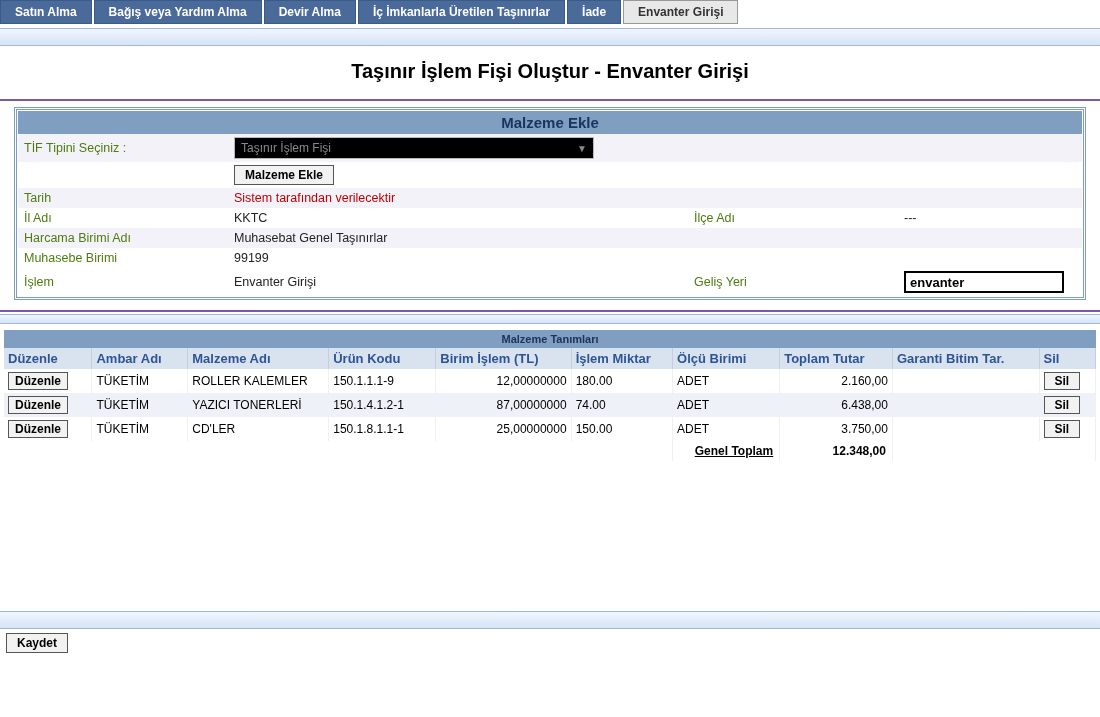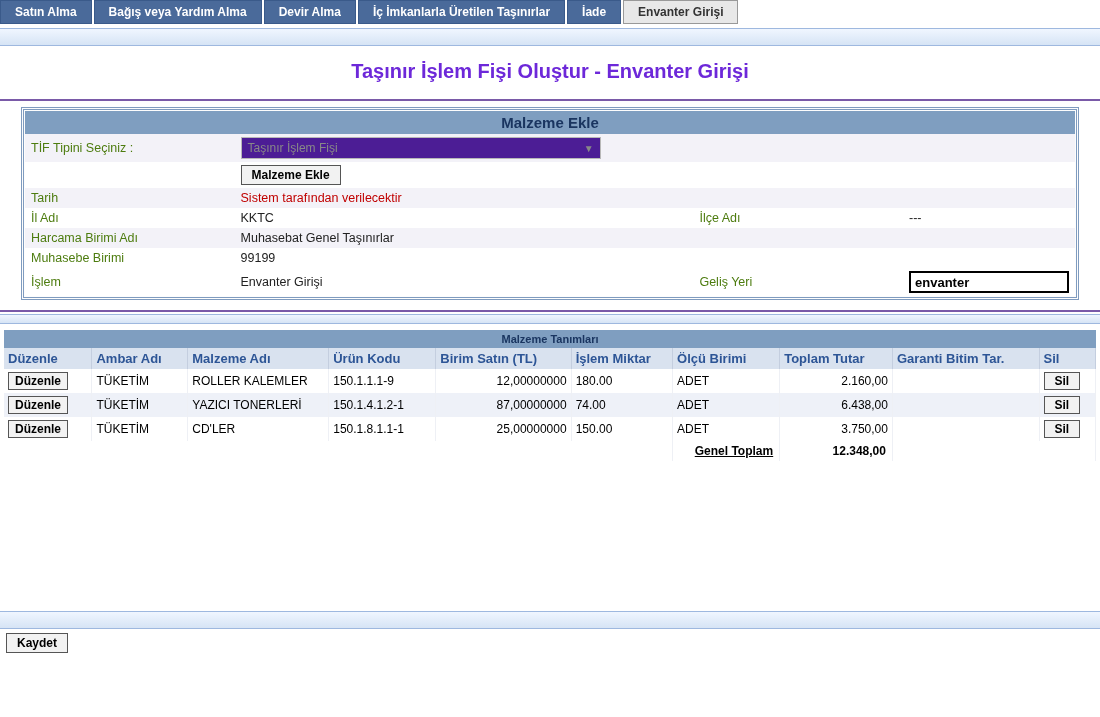--- a/index.html
+++ b/index.html
@@ -34,32 +34,32 @@
   }
   .gradient-bar {
     height: 18px;
     background: linear-gradient(to bottom, #f0f6ff 0%, #d6e4f5 100%);
     border-top: 1px solid #9eb8df;
     border-bottom: 1px solid #9eb8df;
     margin-top: 4px;
   }
   .page-title {
     text-align: center;
-    color: #6d28d9;
+    color: #000000;
     font-size: 20px;
     font-weight: bold;
     padding: 14px 0;
   }
   .purple-line {
     height: 2px;
     background: #7a5aa8;
     margin: 2px 0 6px 0;
   }
   .panel-wrap {
-    padding: 0 21px;
+    padding: 0 14px;
   }
   .panel {
     border: 3px double #7f9bbf;
     padding: 1px;
     background: #fdfdfd;
   }
   .panel-header {
     background: #7f9ec0;
     color: #1a3560;
     font-weight: bold;
@@ -78,21 +78,21 @@
   }
   .row-even { background: #f3f2f8; }
   .row-odd  { background: #ffffff; }
   .label-cell { color: #4d7c0f; width: 210px; }
   .val-cell  { color: #222; }
   .red-text { color: #c00000; }
   .select-box {
     width: 360px;
     height: 22px;
     border: 1px solid #b8b8b8;
-    background: #4c1d95;
+    background: #000000;
     color: #888;
     padding: 1px 6px;
     font-size: 12px;
     display: inline-flex;
     align-items: center;
     justify-content: space-between;
   }
   .select-box .arrow { color: #888; font-size: 10px; }
   .btn {
     background: #f2f2f2;
@@ -267,21 +267,21 @@
         <col style="width:100px">
       <col style="width:130px">
         <col style="width:50px">
     </colgroup>
     <tbody>
         <tr>
       <th>Düzenle</th>
       <th>Ambar Adı</th>
       <th>Malzeme Adı</th>
       <th>Ürün Kodu</th>
-      <th>Birim Satın (TL)</th>
+      <th>Birim İşlem (TL)</th>
       <th>İşlem Miktar</th>
       <th>Ölçü Birimi</th>
       <th>Toplam Tutar</th>
       <th>Garanti Bitim Tar.</th>
       <th>Sil</th>
     </tr>
     <tr class="row-a">
       <td><button class="btn" style="padding:1px 6px">Düzenle</button></td>
       <td>TÜKETİM</td>
       <td>ROLLER KALEMLER</td>

